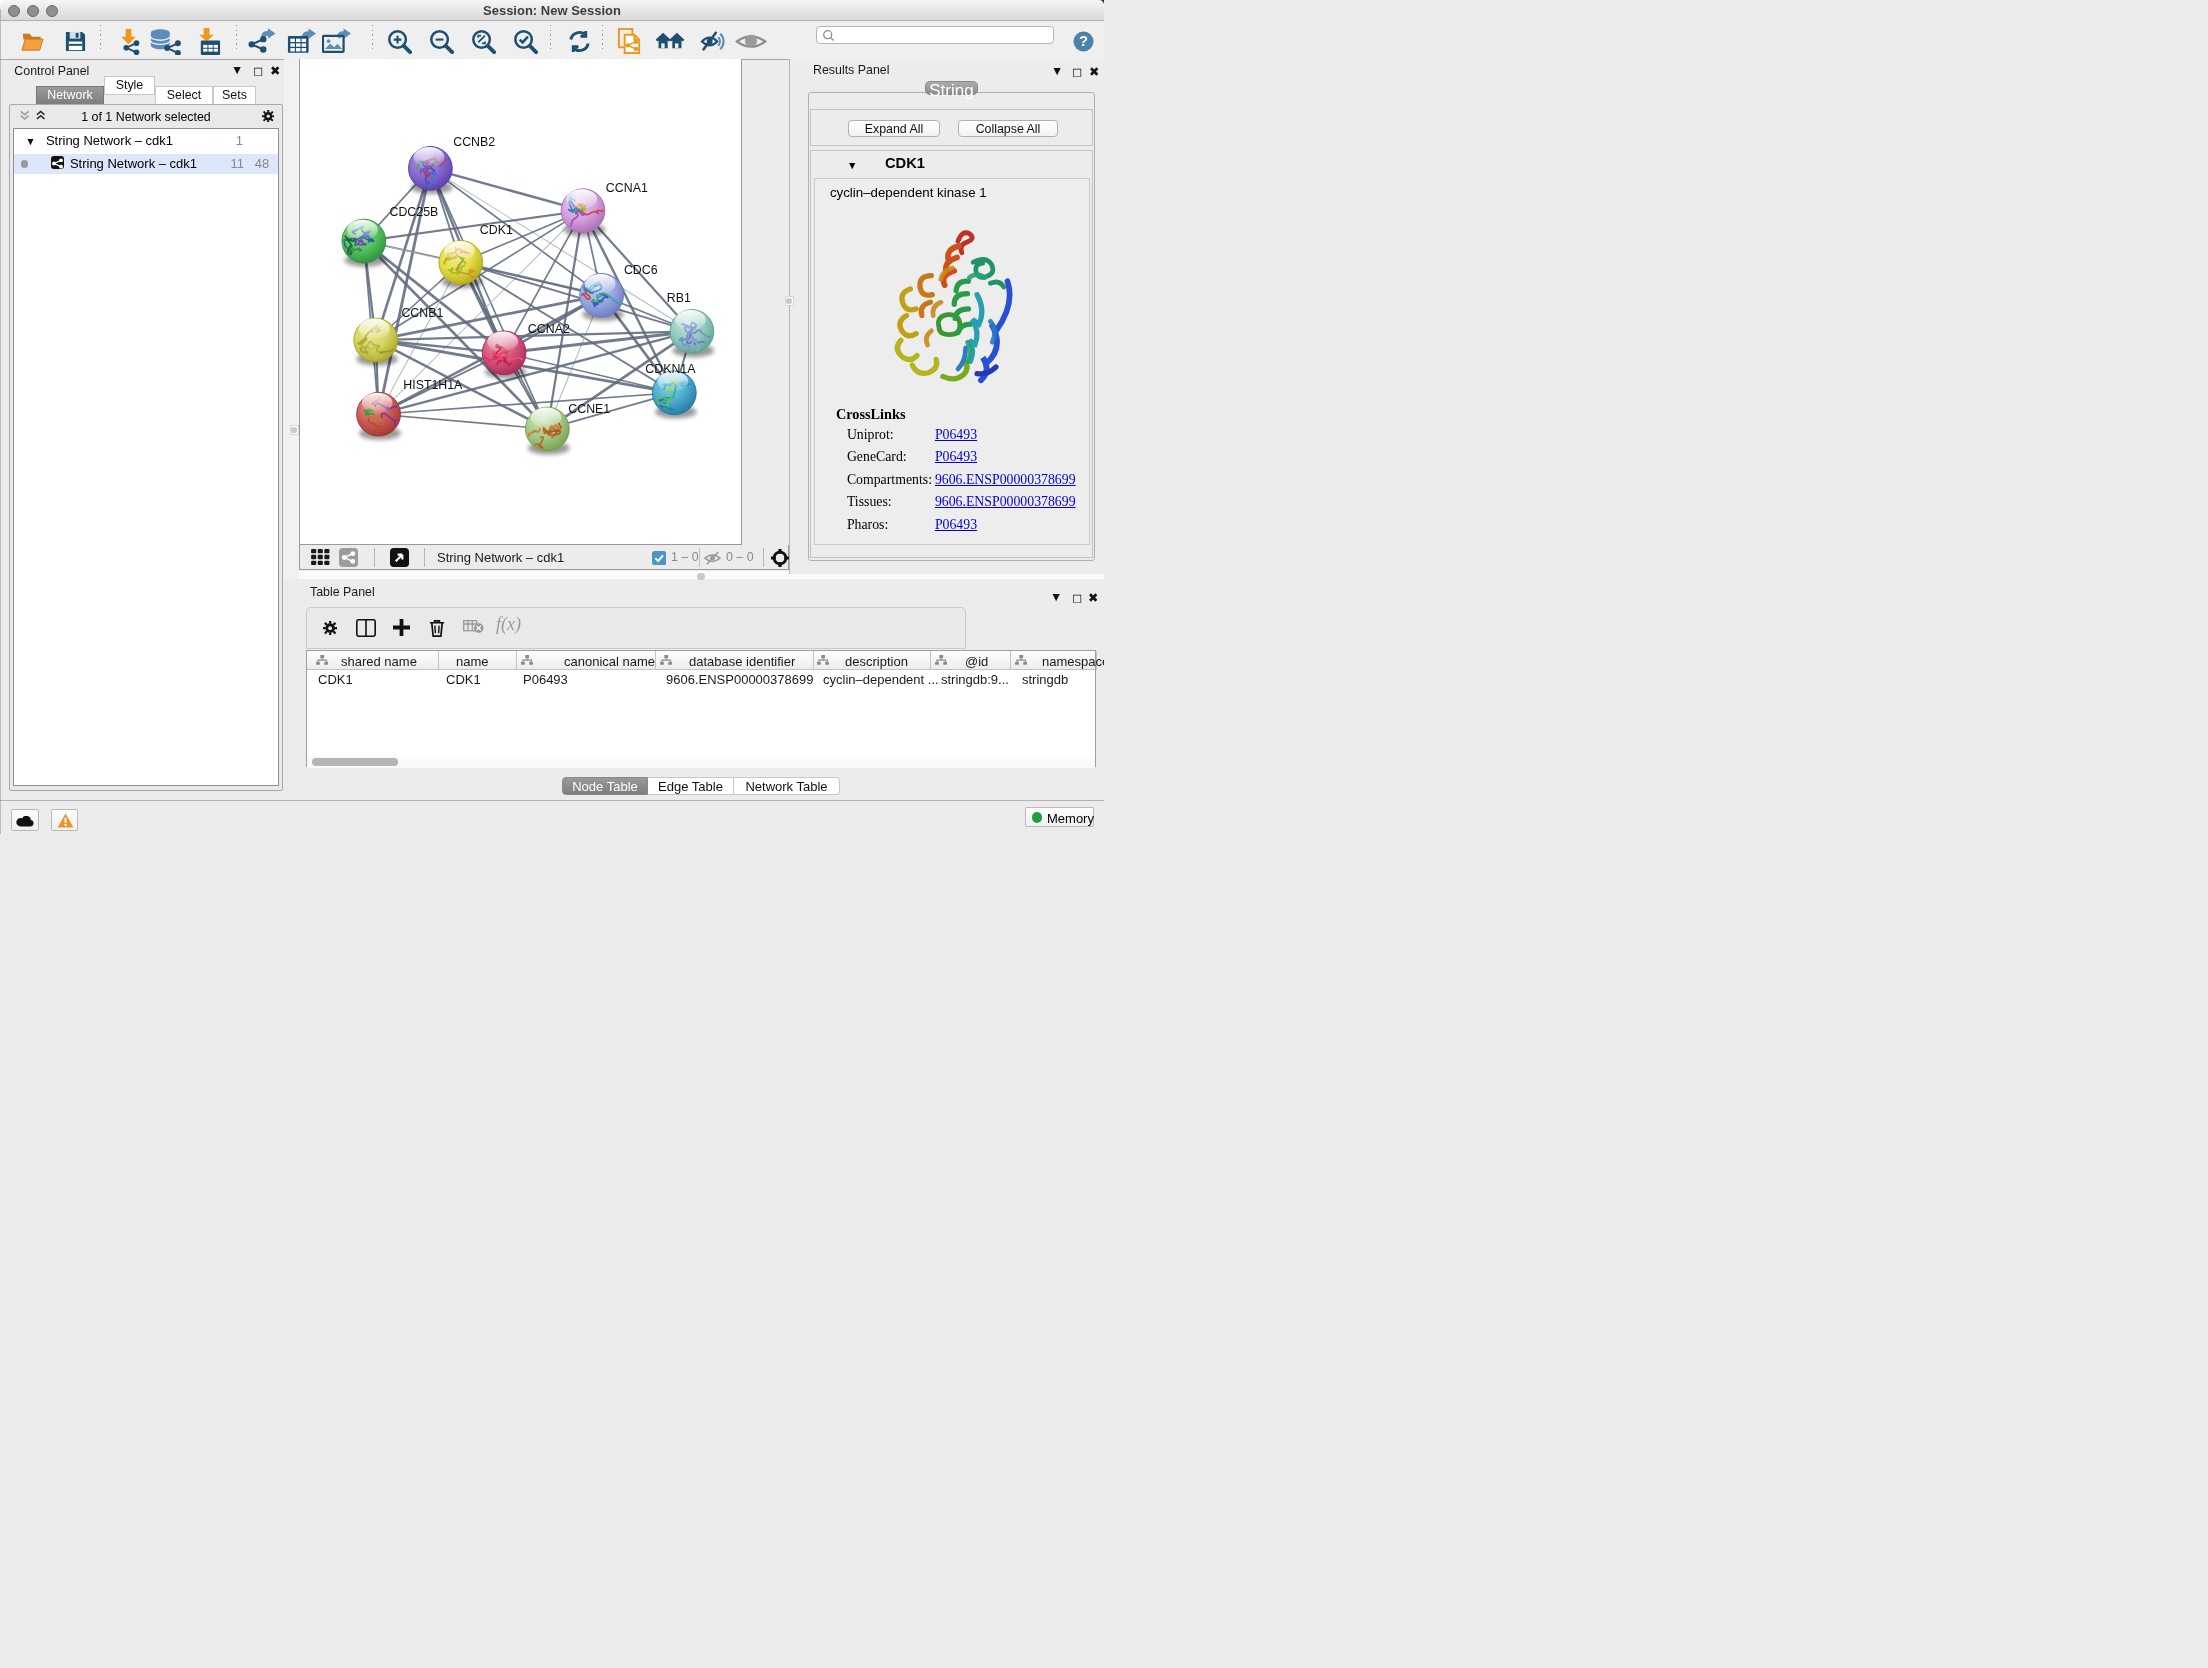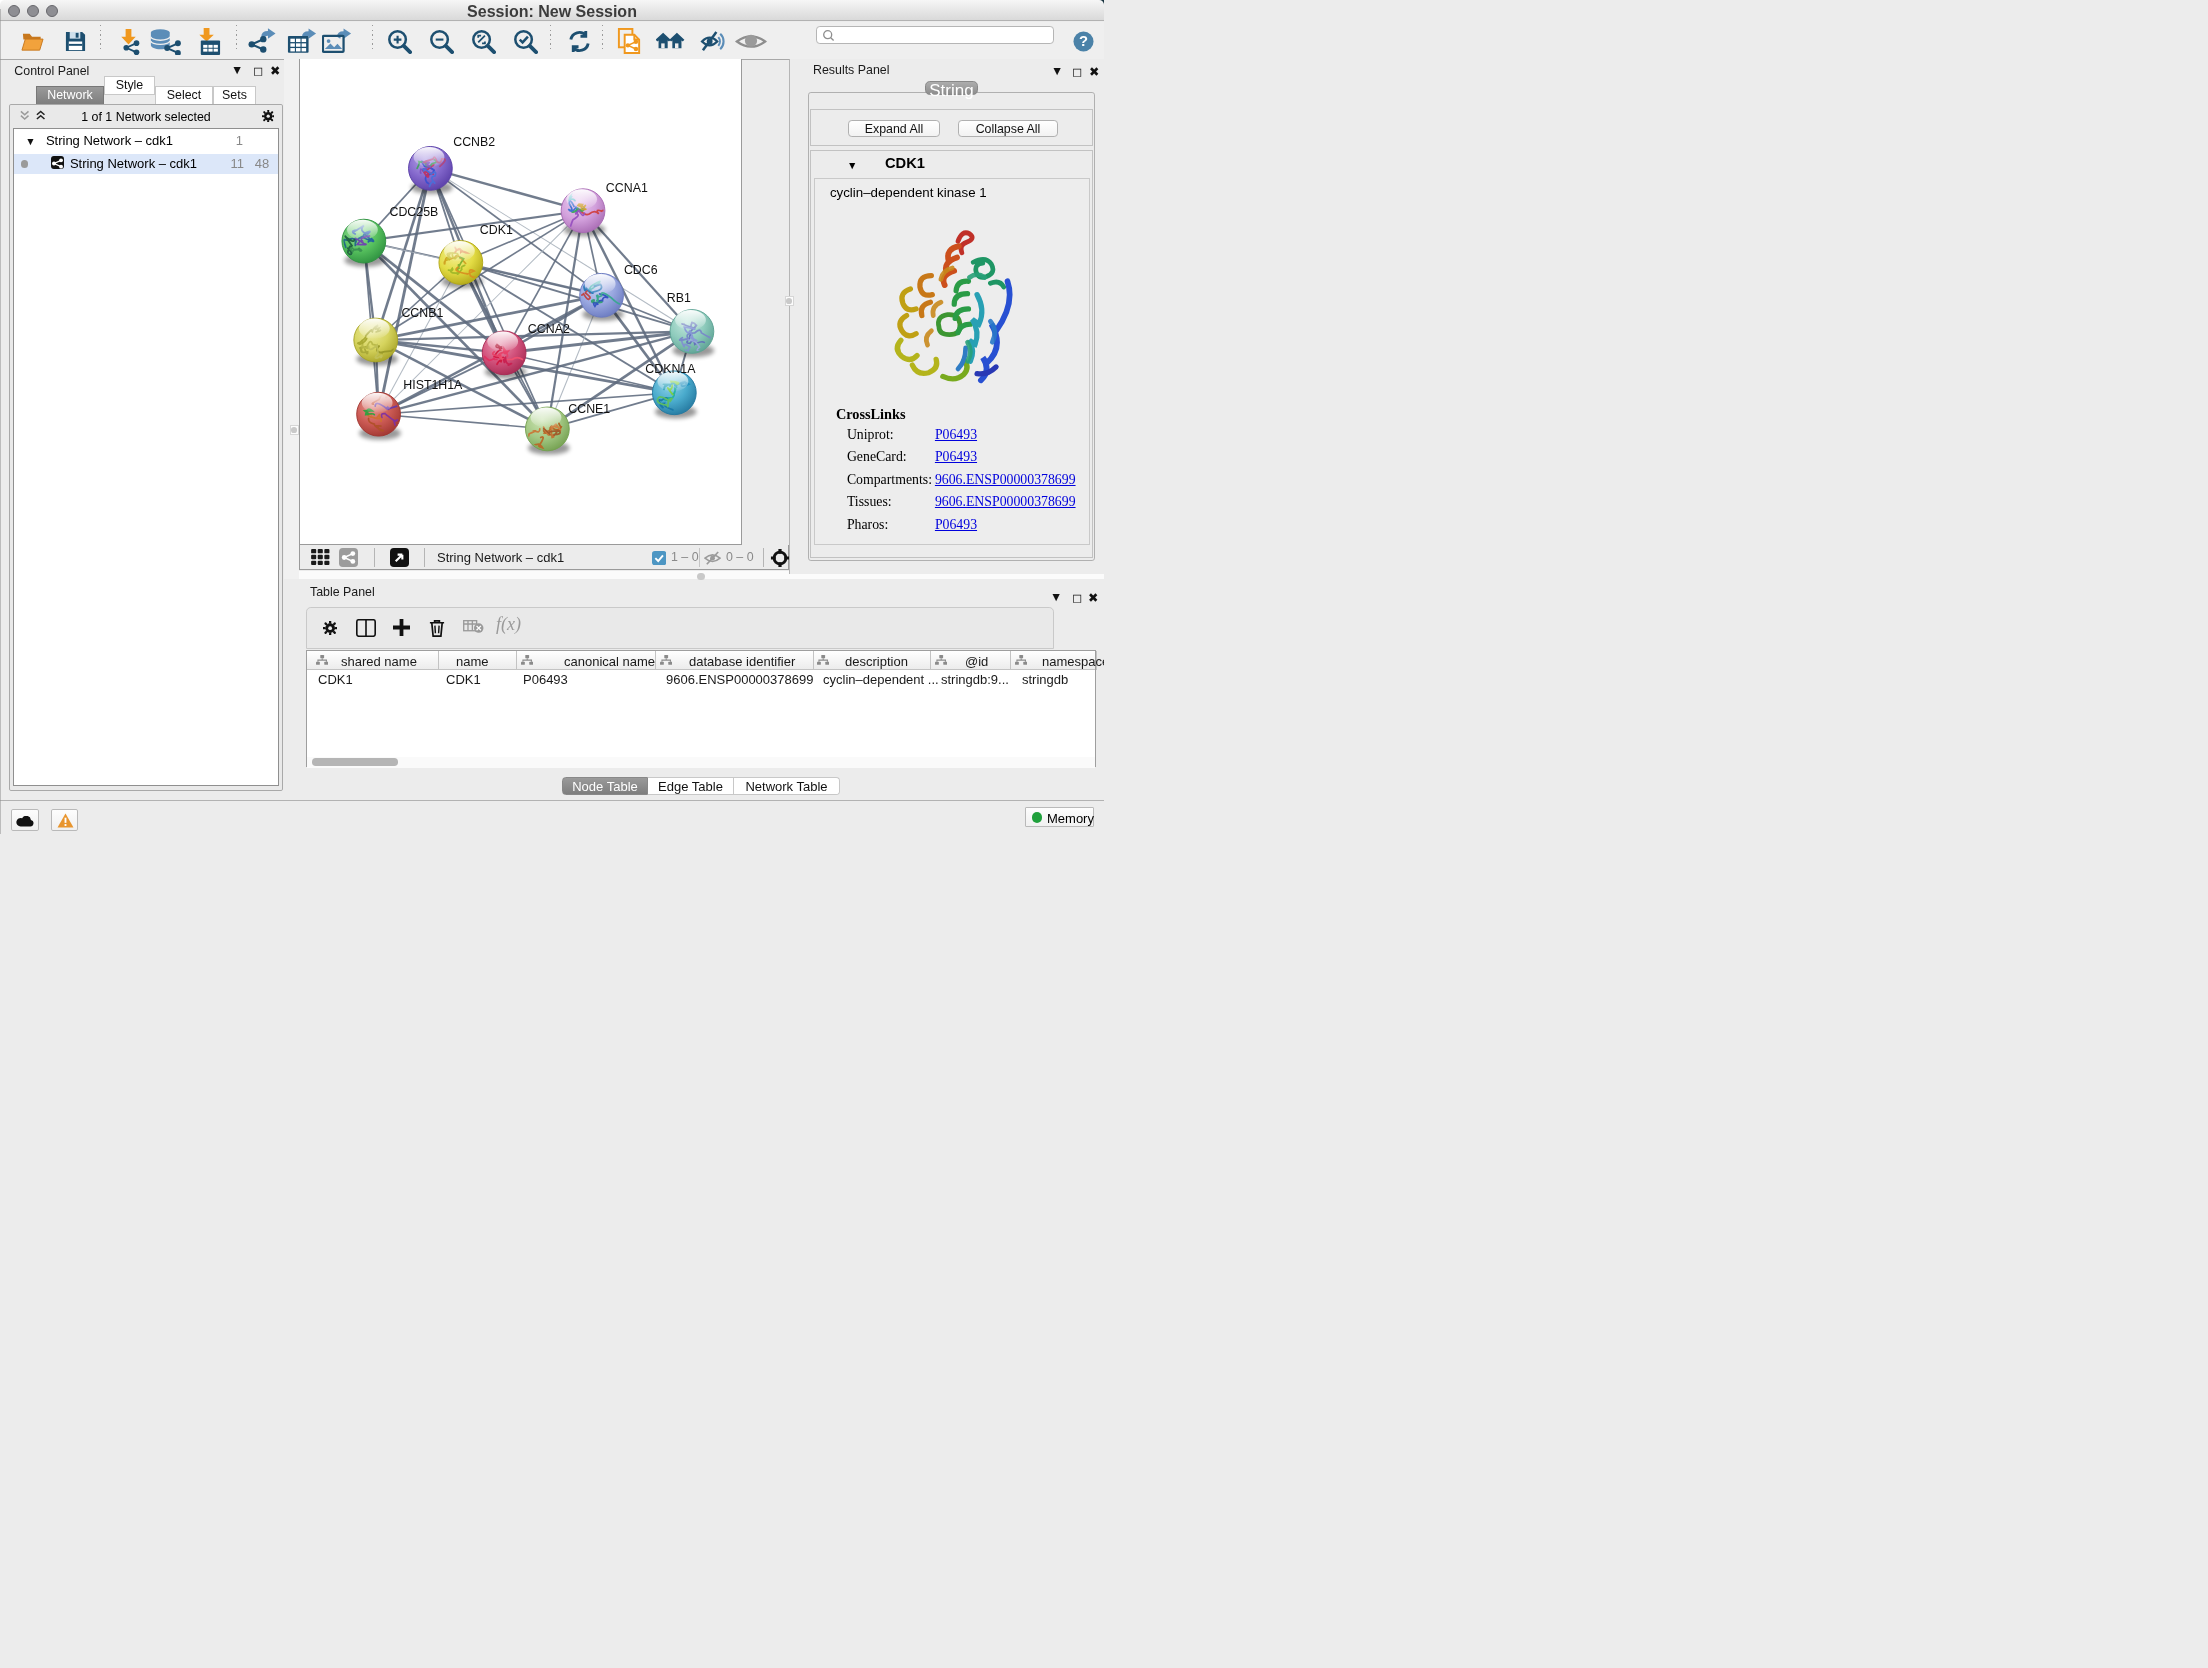--- a/index.html
+++ b/index.html
@@ -1,19 +1,19 @@
 <!DOCTYPE html>
 <html style="font-size:15px"><head><meta charset="utf-8"><style>
 * { margin:0; padding:0; box-sizing:border-box; }
 html,body { width:1104px; height:834px; font-family:"Liberation Sans",sans-serif; background:#ececec; overflow:hidden; }
 .abs { position:absolute; }
 #win { position:relative; width:1104px; height:834px; }
 #titlebar { position:absolute; left:0; top:0; width:1104px; height:21px; background:linear-gradient(#f6f6f6,#d9d9d9); border-bottom:1px solid #b2b2b2; border-radius:4.8px 4.8px 0 0; }
 .tl { position:absolute; top:4.6px; width:12px; height:12px; border-radius:50%; background:#8e8e93; border:1px solid #67676c; }
-#title { position:absolute; top:3.3px; left:0; width:100%; text-align:center; font-size:16px; font-weight:bold; color:#3c3c3c; }
+#title { position:absolute; top:3.3px; left:0; width:100%; text-align:center; font-size:13px; font-weight:bold; color:#3c3c3c; }
 #toolbar { position:absolute; left:0; top:22px; width:1104px; height:38px; background:#efefef; border-bottom:1px solid #a8a8a8; }
 .tsep { position:absolute; top:2.9px; height:27px; width:1.4px; background:repeating-linear-gradient(to bottom,#9a9a9a 0 1.4px,rgba(0,0,0,0) 1.4px 4.6px); }
 #searchbox { position:absolute; left:816px; top:3.8px; width:238px; height:18px; background:#fff; border:1px solid #b5b5b5; border-radius:3.8px; }
 .panehdr { font-size:12.4px; color:#1a1a1a; }
 .hico { position:absolute; top:0; font-size:12.4px; color:#111; }
 
 #ctltabs .tab { position:absolute; top:0; height:18.5px; background:#fff; border:1px solid #c8c8c8; font-size:12.4px; text-align:center; line-height:17px; color:#111; }
 #ctlbox { position:absolute; left:9px; top:104px; width:274px; height:687px; background:#e9e9e9; border:1px solid #a9a9a9; border-radius:1.9px; }
 #treebox { position:absolute; left:2.9px; top:23px; width:266px; height:658px; background:#fff; border:1px solid #8f8f8f; }
 
@@ -629,21 +629,21 @@
     </div>
   </div>
 </div>
 </div>
 
 <div id="tablepanel">
 <div class="abs panehdr" style="left:15px; top:4.8px;">Table Panel</div>
 <div class="hico" style="left:755px; top:9.5px;">▼</div>
 <div class="hico" style="left:777px; top:9.5px;">◻</div>
 <div class="hico" style="left:793px; top:9.5px;">✖</div>
-<div class="abs" style="left:11px; top:27px; width:748px; height:42px; background:#e9e9e9; border:1px solid #c9c9c9; border-radius:4.8px 4.8px 0 0;">
+<div class="abs" style="left:11px; top:27px; width:660px; height:42px; background:#e9e9e9; border:1px solid #c9c9c9; border-radius:4.8px 4.8px 0 0;">
   <svg class="abs" style="left:16px; top:13px" width="14.3" height="14.3" viewBox="0 0 15 15">
           <rect x="6.3" y="-0.5" width="2.4" height="3.3" rx="1" fill="#111" transform="rotate(0.0 7.5 7.5)"></rect>
           <rect x="6.3" y="-0.5" width="2.4" height="3.3" rx="1" fill="#111" transform="rotate(45.0 7.5 7.5)"></rect>
           <rect x="6.3" y="-0.5" width="2.4" height="3.3" rx="1" fill="#111" transform="rotate(90.0 7.5 7.5)"></rect>
           <rect x="6.3" y="-0.5" width="2.4" height="3.3" rx="1" fill="#111" transform="rotate(135.0 7.5 7.5)"></rect>
           <rect x="6.3" y="-0.5" width="2.4" height="3.3" rx="1" fill="#111" transform="rotate(180.0 7.5 7.5)"></rect>
           <rect x="6.3" y="-0.5" width="2.4" height="3.3" rx="1" fill="#111" transform="rotate(225.0 7.5 7.5)"></rect>
           <rect x="6.3" y="-0.5" width="2.4" height="3.3" rx="1" fill="#111" transform="rotate(270.0 7.5 7.5)"></rect>
           <rect x="6.3" y="-0.5" width="2.4" height="3.3" rx="1" fill="#111" transform="rotate(315.0 7.5 7.5)"></rect>
           <circle cx="7.5" cy="7.5" r="5.1" fill="#111"></circle>

